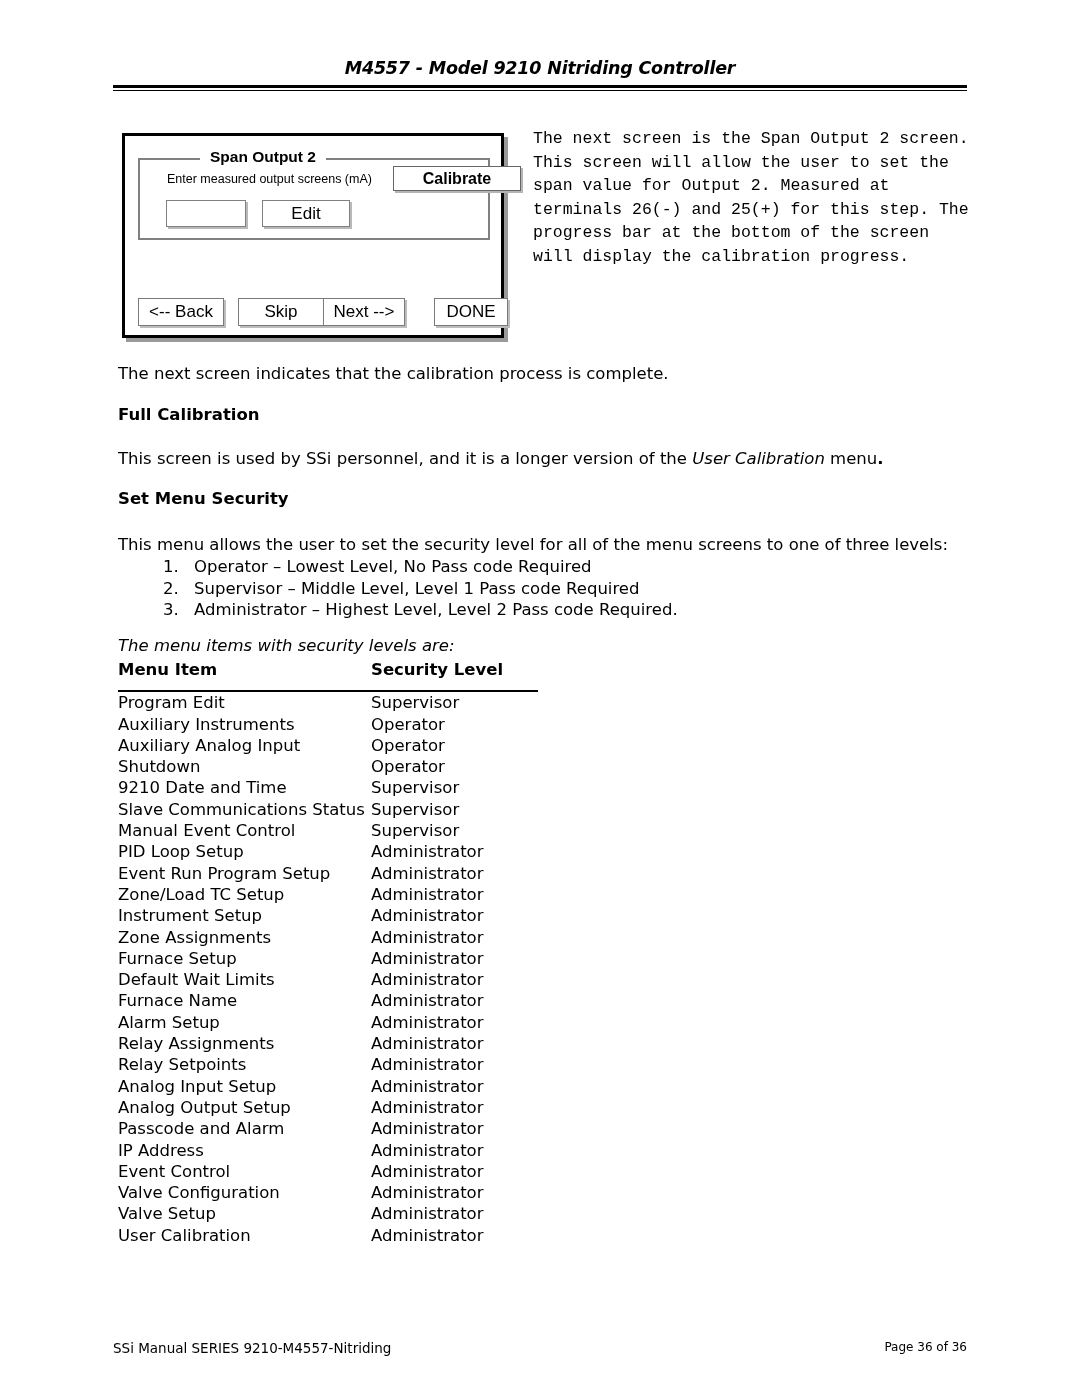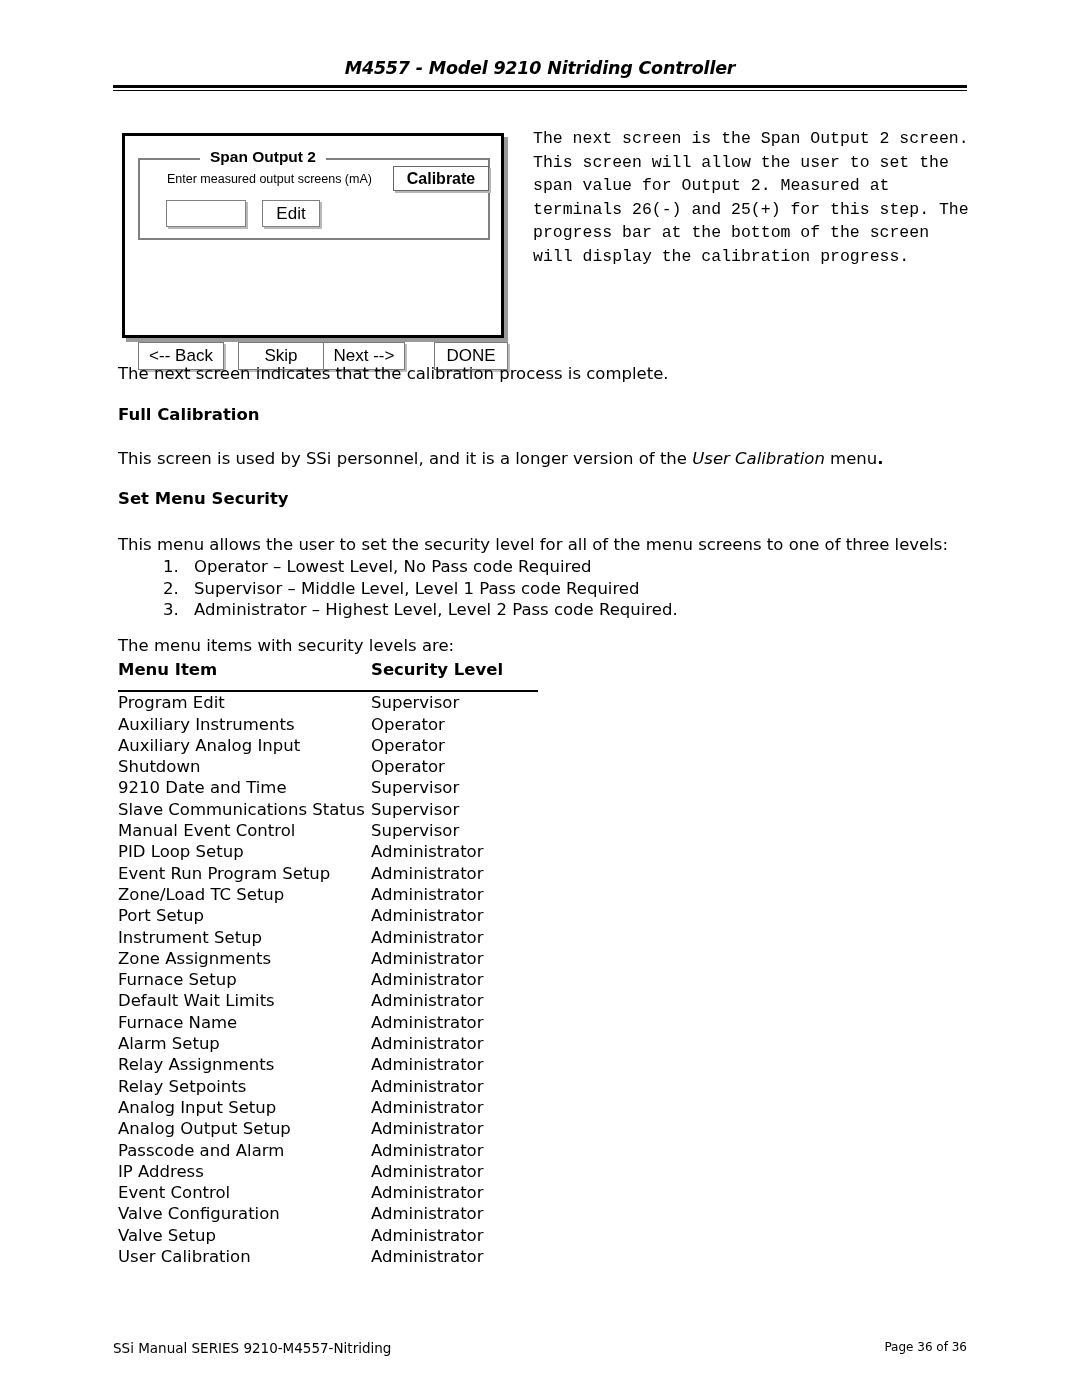--- a/index.html
+++ b/index.html
@@ -93,21 +93,21 @@
     left: 27px;
     top: 12px;
     font-family: "Liberation Sans", sans-serif;
     font-size: 12.5px;
     white-space: nowrap;
   }
   .btn-calibrate {
     position: absolute;
     left: 253px;
     top: 6px;
-    width: 96px;
+    width: 128px;
     height: 25px;
     border: 1.5px solid #666666;
     background: #ffffff;
     box-sizing: border-box;
     font-family: "Liberation Sans", sans-serif;
     font-weight: bold;
     font-size: 16px;
     display: flex;
     align-items: center;
     justify-content: center;
@@ -125,21 +125,21 @@
     font-family: "Liberation Sans", sans-serif;
     font-size: 14px;
     padding: 0 4px;
     outline: none;
     box-shadow: 2px 2px 0 0 #b9b9b9;
   }
   .btn-edit {
     position: absolute;
     left: 122px;
     top: 40px;
-    width: 58px;
+    width: 88px;
     height: 27px;
     border: 1.5px solid #808080;
     background: #ffffff;
     box-sizing: border-box;
     font-family: "Liberation Sans", sans-serif;
     font-size: 17px;
     display: flex;
     align-items: center;
     justify-content: center;
     box-shadow: 2px 2px 0 0 #b9b9b9;
@@ -158,21 +158,20 @@
     border: 1.5px solid #7a7a7a;
     background: #ffffff;
     box-sizing: border-box;
     font-family: "Liberation Sans", sans-serif;
     font-size: 17px;
     display: flex;
     align-items: center;
     justify-content: center;
     box-shadow: 2px 2px 0 0 #bdbdbd;
     white-space: nowrap;
-    margin-top: 44px;
   }
   .nav-btn.b0 { left: 0px;   width: 86px; }
   .nav-btn.b1 { left = 0; left: 100px; width: 86px; }
   .nav-btn.b2 { left: 185px; width: 82px; }
   .nav-btn.b3 { left: 296px; width: 74px; }
 
   
   .intro-para {
     position: absolute;
     left: 533px;
@@ -208,21 +207,21 @@
     top: 556px;
     width: 700px;
     margin: 0;
     padding: 0 0 0 36px;
     font-size: 16.5px;
     line-height: 21.5px;
     list-style-position: outside;
   }
   .ol-levels li { padding-left: 10px; }
 
-  .p-items-are { top: 634px; width: 700px; }
+  .p-items-are { top: 634px; width: 700px; font-style: italic; }
 
   
   .sec-table {
     position: absolute;
     left: 118px;
     top: 659px;
     width: 420px;
     border-collapse: collapse;
     font-size: 16.5px;
   }
@@ -358,24 +357,20 @@
         </tr>
         <tr>
           <td class="col-item">Event Run Program Setup</td>
           <td class="col-level">Administrator</td>
         </tr>
         <tr>
           <td class="col-item">Zone/Load TC Setup</td>
           <td class="col-level">Administrator</td>
         </tr>
         <tr>
-          <td class="col-item">Port Setup</td>
-          <td class="col-level">Administrator</td>
-        </tr>
-        <tr>
           <td class="col-item">Instrument Setup</td>
           <td class="col-level">Administrator</td>
         </tr>
         <tr>
           <td class="col-item">Zone Assignments</td>
           <td class="col-level">Administrator</td>
         </tr>
         <tr>
           <td class="col-item">Furnace Setup</td>
           <td class="col-level">Administrator</td>

